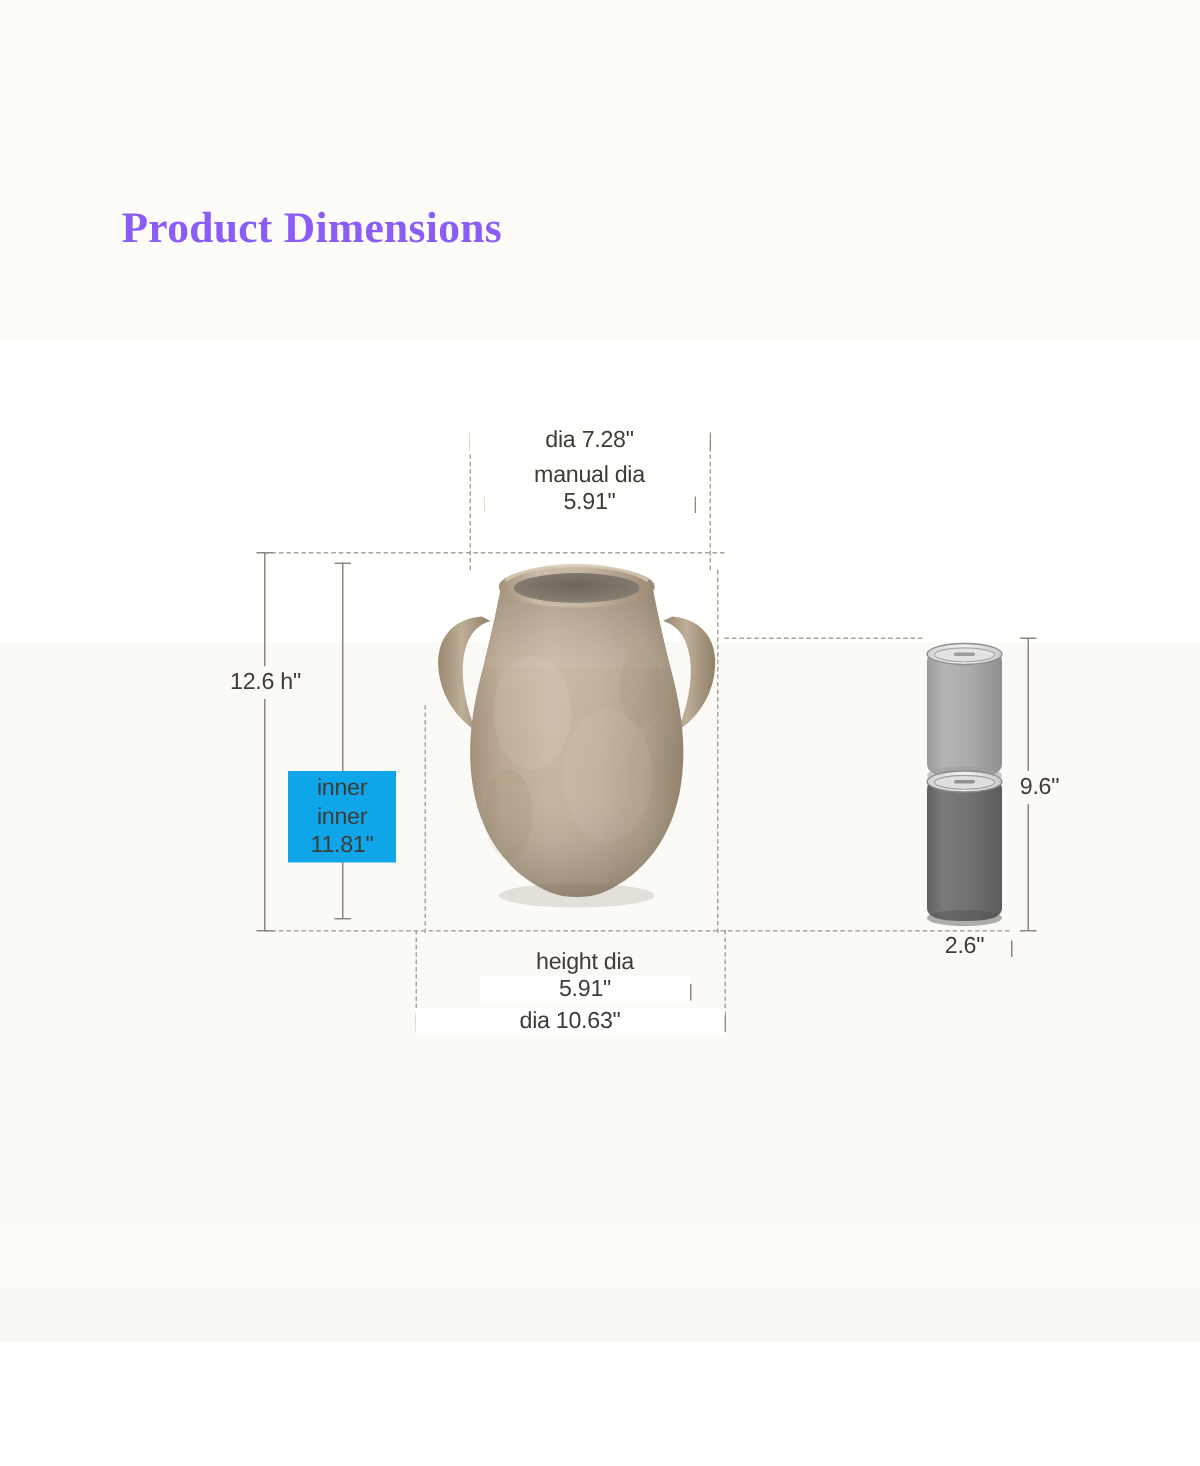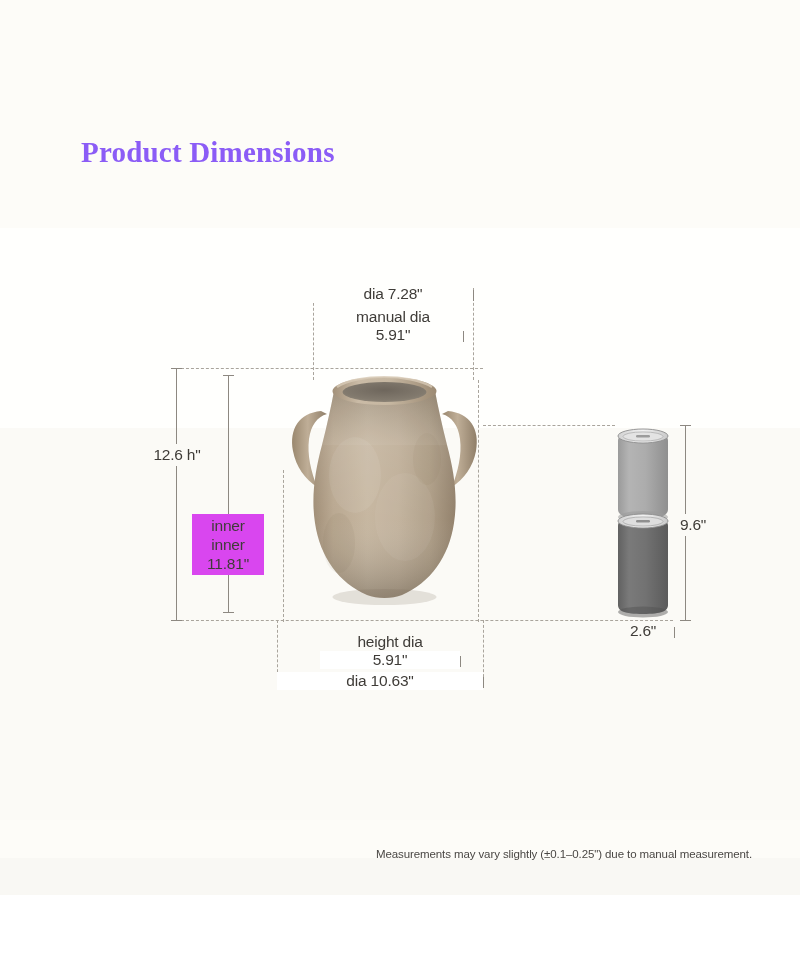--- a/index.html
+++ b/index.html
@@ -102,21 +102,21 @@
   <div class="dim-label" style="left:323px;top:326px;width:140px;background:#fffffd;">5.91"</div>
 
   <div class="solid-v" style="left:176px;top:368px;height:252px;"></div>
   <div class="cap-h" style="left:171px;top:368px;"></div>
   <div class="cap-h" style="left:171px;top:620px;"></div>
   <div class="dim-label" style="left:151px;top:444px;width:52px;background:#fbfaf6;padding:2px 0;">12.6 h"</div>
 
   <div class="solid-v" style="left:228px;top:375px;height:237px;"></div>
   <div class="cap-h" style="left:223px;top:375px;"></div>
   <div class="cap-h" style="left:223px;top:612px;"></div>
-  <div class="dim-label multi" style="left:192px;top:514px;width:72px;background:#d946ef;padding:2px 0;">
+  <div class="dim-label multi" style="left:192px;top:514px;width:72px;background:#0ea5e9;padding:2px 0;">
     <div>inner</div>
     <div>inner</div>
     <div>11.81"</div>
   </div>
 
   <div class="dim-label" style="left:310px;top:633px;width:160px;">height dia</div>
   <div class="solid-h" style="left:320px;top:661px;width:140px;"></div>
   <div class="cap-v" style="left:320px;top:656px;"></div>
   <div class="cap-v" style="left:460px;top:656px;"></div>
   <div class="dim-label" style="left:320px;top:651px;width:140px;background:#ffffff;">5.91"</div>
@@ -246,15 +246,14 @@
   <div class="solid-v" style="left:685px;top:425px;height:195px;"></div>
   <div class="cap-h" style="left:680px;top:425px;"></div>
   <div class="cap-h" style="left:680px;top:620px;"></div>
   <div class="dim-label" style="left:672px;top:514px;width:42px;background:#fbfaf6;padding:2px 0;">9.6"</div>
 
   <div class="solid-h" style="left:612px;top:632px;width:62px;"></div>
   <div class="cap-v" style="left:612px;top:627px;"></div>
   <div class="cap-v" style="left:674px;top:627px;"></div>
   <div class="dim-label" style="left:612px;top:622px;width:62px;background:#fbfaf6;">2.6"</div>
 
-  <div class="footnote">Measurements may vary slightly (±0.1–0.25") due to manual measurement.</div>
 
 </div>
 
 </body></html>

